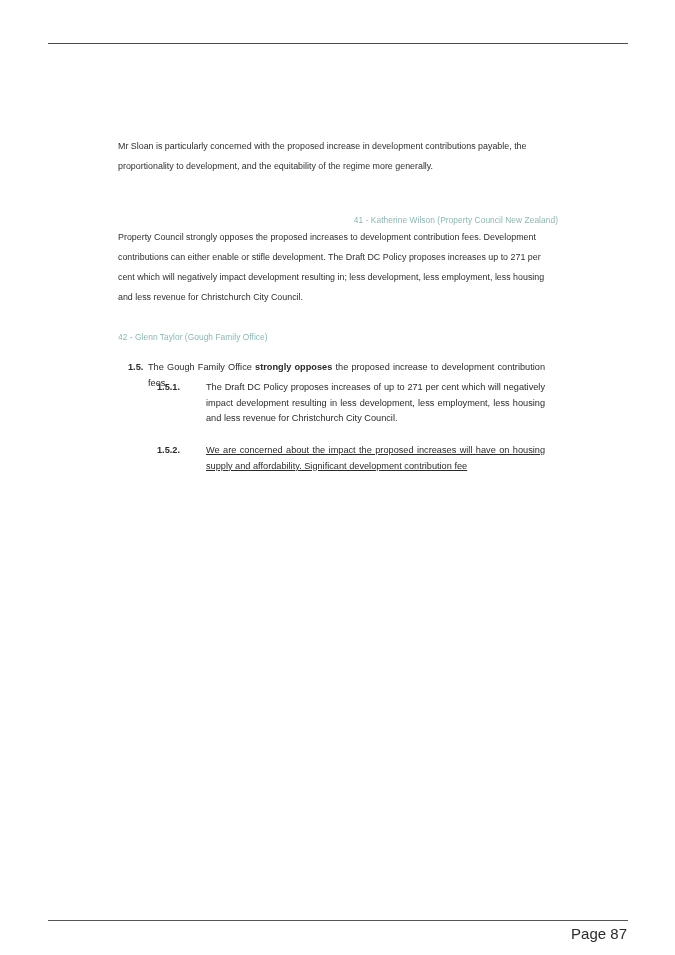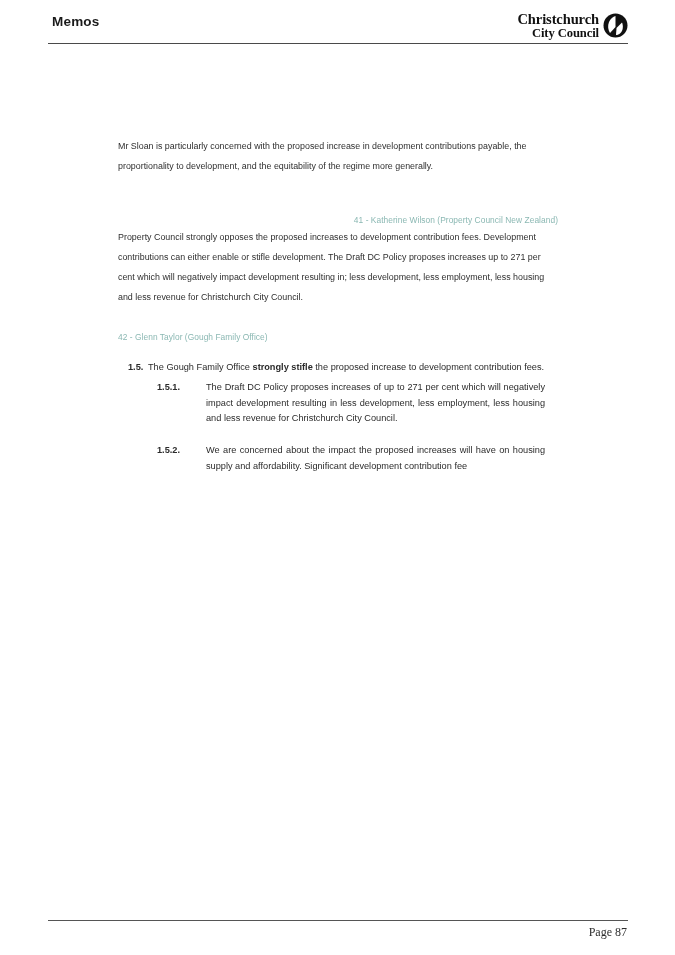--- a/index.html
+++ b/index.html
@@ -90,24 +90,23 @@
     left: 48px;
     top: 920px;
     width: 580px;
     height: 0;
     border-top: 1.4px solid #555555;
   }
   .footer-page {
     position: absolute;
     right: 48px;
     top: 925px;
-    font-size: 12px;
+    font-size: 15px;
     color: #2b2b2b;
     text-align: right;
-    font-family: Liberation Serif, serif;
   }
 
   
   .content {
     position: absolute;
     left: 0;
     top: 0;
     width: 675px;
   }
 
@@ -174,58 +173,43 @@
   .clause-l2 .num { width: 33px; }
   .clause-l2 .body-txt { margin-left: 49px; }
 
   .clause .body-txt { text-align: justify; text-justify: inter-word; }
 </style>
 </head>
 <body>
 
 <div class="page">
 
-  <div class="page-header">
-    <div class="header-title">Memos</div>
-
-    <div class="logo">
-      <div class="logo-words">
-        <span class="logo-line1">Christchurch</span>
-        <span class="logo-line2">City Council</span>
-      </div>
-      <svg class="logo-emblem" viewBox="0 0 50 50">
-        <circle cx="25" cy="25" r="24" fill="#111111"></circle>
-        <path d="M25 6 L25 28 L14 40 C10 34 9 25 12 18 C15 11 20 7 25 6 Z" fill="#ffffff"></path>
-        <path d="M27 30 L38 19 C41 26 40 35 35 40 C32 43 29 44 26 44 Z" fill="#ffffff"></path>
-      </svg>
-    </div>
-  </div>
   <div class="header-rule"></div>
 
   <div class="content">
 
     <div class="para-plain wide" style="top:136px;">Mr Sloan is particularly concerned with the proposed increase in development contributions payable, the proportionality to development, and the equitability of the regime more generally.</div>
 
     <div class="sec-heading" style="top:214px;text-align:right;">41 - Katherine Wilson (Property Council New Zealand)</div>
 
     <div class="para-plain" style="top:227px; width:437px;">Property Council strongly opposes the proposed increases to development contribution fees. Development contributions can either enable or stifle development. The Draft DC Policy proposes increases up to 271 per cent which will negatively impact development resulting in; less development, less employment, less housing and less revenue for Christchurch City Council.</div>
 
     <div class="sec-heading" style="top:305px;margin-top:26px;">42 - Glenn Taylor (Gough Family Office)</div>
 
     <div class="clause clause-l1" style="top:332px;margin-top:28px;">
       <span class="num">1.5.</span>
-      <span class="body-txt"><span>The Gough Family Office </span><b>strongly stifle</b><span> the proposed increase to development contribution fees.</span></span>
+      <span class="body-txt"><span>The Gough Family Office </span><b>strongly opposes</b><span> the proposed increase to development contribution fees.</span></span>
     </div>
 
     <div class="clause clause-l2" style="top:380px;">
       <span class="num">1.5.1.</span>
       <span class="body-txt">The Draft DC Policy proposes increases of up to 271 per cent which will negatively impact development resulting in less development, less employment, less housing and less revenue for Christchurch City Council.</span>
     </div>
 
-    <div class="clause clause-l2" style="top:443px;">
+    <div class="clause clause-l2" style="top:443px;text-decoration:underline;">
       <span class="num">1.5.2.</span>
       <span class="body-txt">We are concerned about the impact the proposed increases will have on housing supply and affordability. Significant development contribution fee</span>
     </div>
 
   </div>
 
   <div class="footer-rule"></div>
   <div class="footer-page">Page 87</div>
 
 </div>

